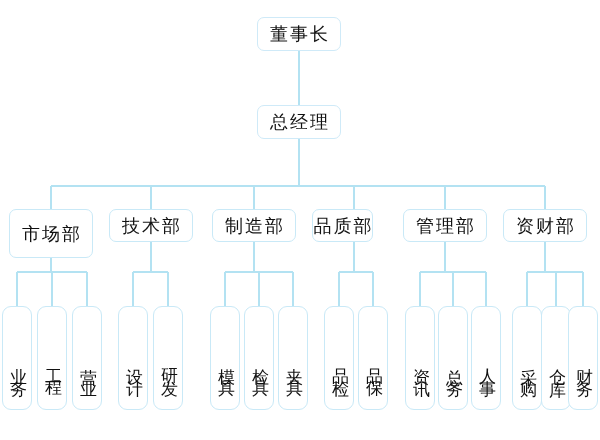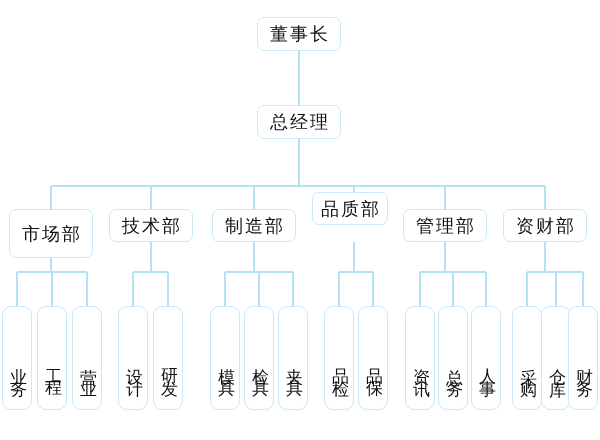--- a/index.html
+++ b/index.html
@@ -108,21 +108,21 @@
       <div class="conn v" style="left: 544px; top: 242px; height: 30px;"></div>
       <div class="conn h" style="left: 527px; top: 271px; width: 56px;"></div>
       <div class="conn v" style="left: 526px; top: 272px; height: 34px;"></div>
       <div class="conn v" style="left: 555px; top: 272px; height: 34px;"></div>
       <div class="conn v" style="left: 582px; top: 272px; height: 34px;"></div>
     </div>
   <div id="dept-layer">
       <div class="node dept horiz" style="left: 9px; top: 209px; width: 84px; height: 49px;">市场部</div>
       <div class="node dept horiz" style="left: 109px; top: 209px; width: 84px; height: 33px;">技术部</div>
       <div class="node dept horiz" style="left: 212px; top: 209px; width: 84px; height: 33px;">制造部</div>
-      <div class="node dept horiz" style="left: 312px; top: 192px; width: 76px; height: 33px; text-align: center;">品质部</div>
+      <div class="node dept horiz" style="left: 312px; top: 209px; width: 61px; height: 33px; text-align: center;">品质部</div>
       <div class="node dept horiz" style="left: 403px; top: 209px; width: 84px; height: 33px;">管理部</div>
       <div class="node dept horiz" style="left: 503px; top: 209px; width: 84px; height: 33px;">资财部</div>
     </div>
   <div id="unit-layer">
       <div class="node unit vert" style="left: 2px; top: 306px; width: 30px; height: 104px;">业务</div>
       <div class="node unit vert" style="left: 37px; top: 306px; width: 30px; height: 104px;">工程</div>
       <div class="node unit vert" style="left: 72px; top: 306px; width: 30px; height: 104px;">营业</div>
       <div class="node unit vert" style="left: 118px; top: 306px; width: 30px; height: 104px;">设计</div>
       <div class="node unit vert" style="left: 153px; top: 306px; width: 30px; height: 104px;">研发</div>
       <div class="node unit vert" style="left: 210px; top: 306px; width: 30px; height: 104px;">模具</div>

